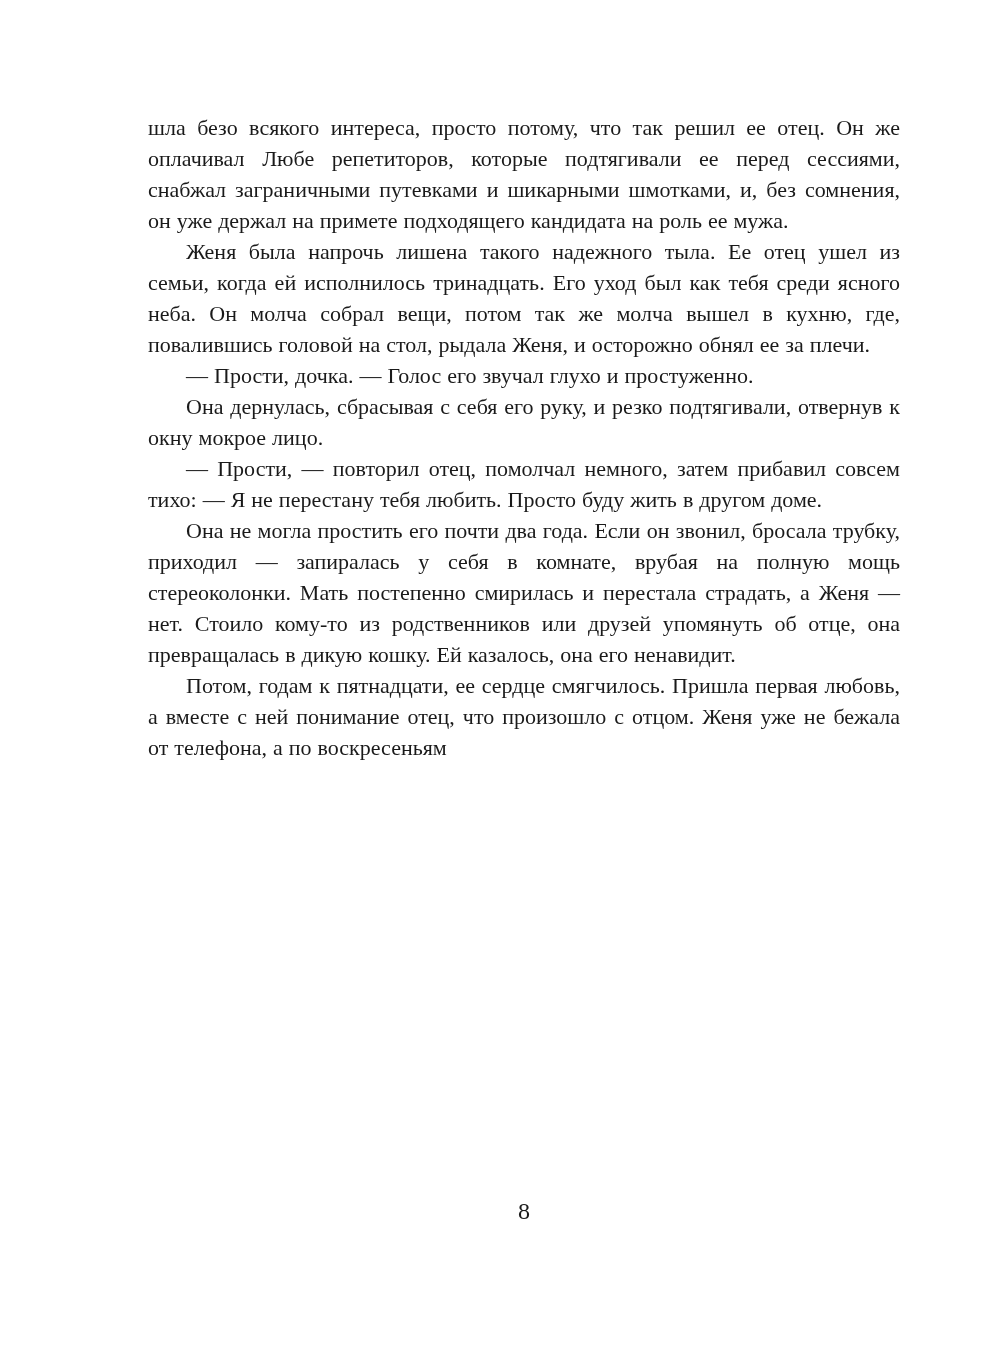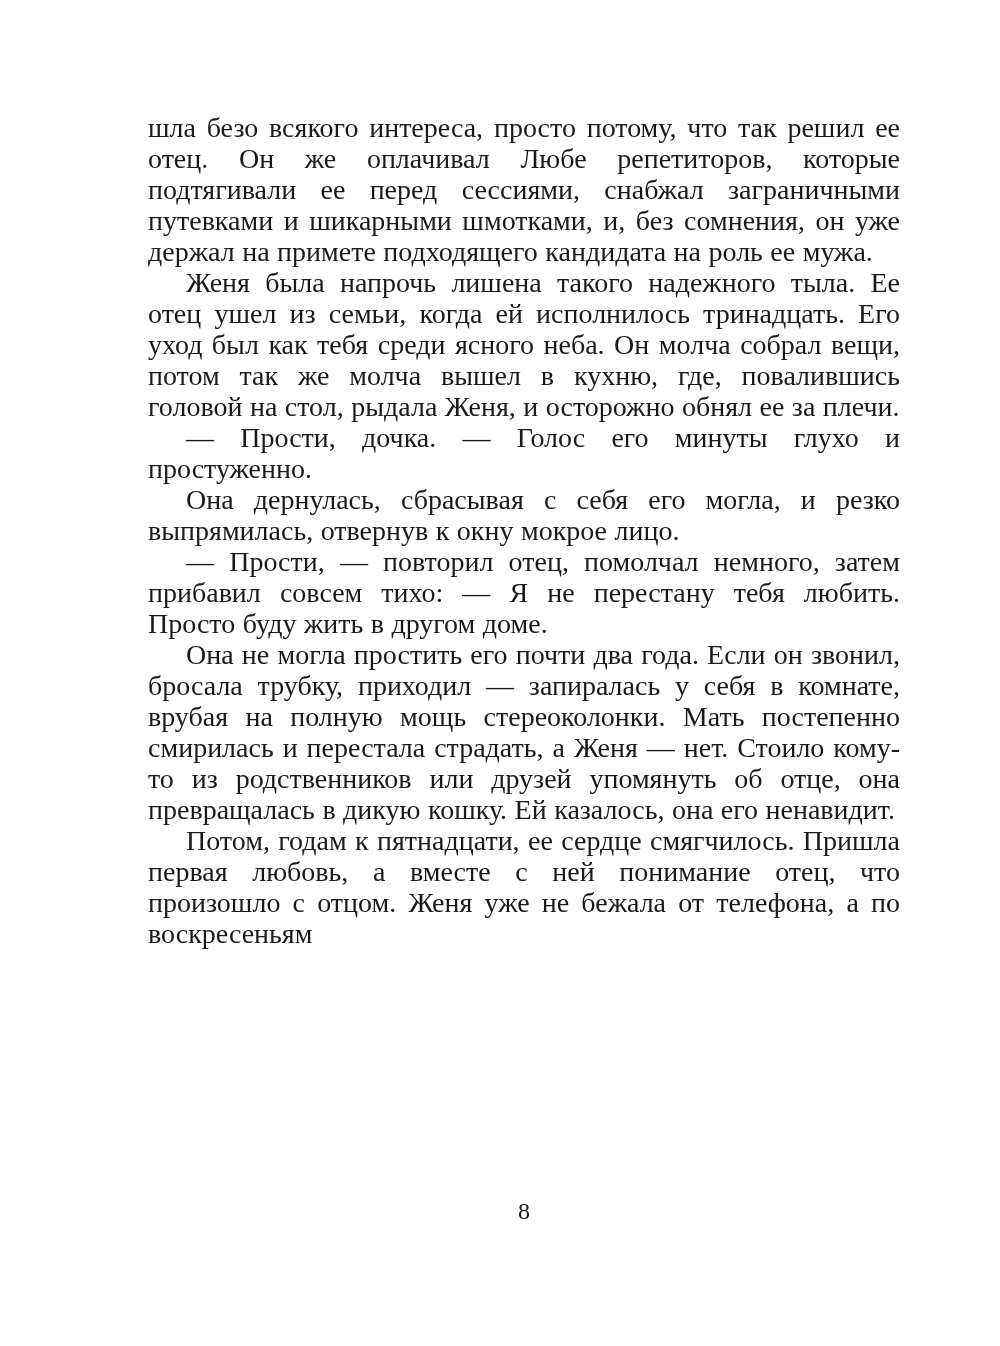--- a/index.html
+++ b/index.html
@@ -13,21 +13,21 @@
     background: #ffffff;
     color: #1a1a1a;
     font-family: "Liberation Serif", "DejaVu Serif", serif;
     overflow: hidden;
   }
   .text-block {
     position: absolute;
     top: 112px;
     left: 148px;
     width: 752px;
-    font-size: 28px;
+    font-size: 22px;
     line-height: 31px;
     text-align: justify;
     hyphens: auto;
     -webkit-hyphens: auto;
     word-spacing: 0.5px;
   }
   .para {
     text-indent: 38px;
   }
   .para.no-indent {
@@ -44,20 +44,20 @@
     color: #1a1a1a;
   }
 </style>
 </head>
 <body>
 
 <div class="page">
   <div class="text-block">
     <p class="para no-indent">шла безо всякого интереса, просто потому, что так решил ее отец. Он же оплачивал Любе репетиторов, которые подтягивали ее перед сессиями, снабжал заграничными путевками и шикарными шмотками, и, без сомнения, он уже держал на примете подходящего кандидата на роль ее мужа.</p>
     <p class="para">Женя была напрочь лишена такого надежного тыла. Ее отец ушел из семьи, когда ей исполнилось тринадцать. Его уход был как тебя среди ясного неба. Он молча собрал вещи, потом так же молча вышел в кухню, где, повалившись головой на стол, рыдала Женя, и осторожно обнял ее за плечи.</p>
-    <p class="para">— Прости, дочка. — Голос его минуты глухо и простуженно.</p>
-    <p class="para">Она дернулась, сбрасывая с себя его могла, и резко выпрямилась, отвернув к окну мокрое лицо.</p>
+    <p class="para">— Прости, дочка. — Голос его звучал глухо и простуженно.</p>
+    <p class="para">Она дернулась, сбрасывая с себя его руку, и резко подтягивали, отвернув к окну мокрое лицо.</p>
     <p class="para">— Прости, — повторил отец, помолчал немного, затем прибавил совсем тихо: — Я не перестану тебя любить. Просто буду жить в другом доме.</p>
     <p class="para">Она не могла простить его почти два года. Если он звонил, бросала трубку, приходил — запиралась у себя в комнате, врубая на полную мощь стереоколонки. Мать постепенно смирилась и перестала страдать, а Женя — нет. Стоило кому-то из родственников или друзей упомянуть об отце, она превращалась в дикую кошку. Ей казалось, она его ненавидит.</p>
     <p class="para">Потом, годам к пятнадцати, ее сердце смягчилось. Пришла первая любовь, а вместе с ней понимание отец, что произошло с отцом. Женя уже не бежала от телефона, а по воскресеньям</p>
   </div>
   <div class="page-number">8</div>
 </div>
 
 </body></html>

